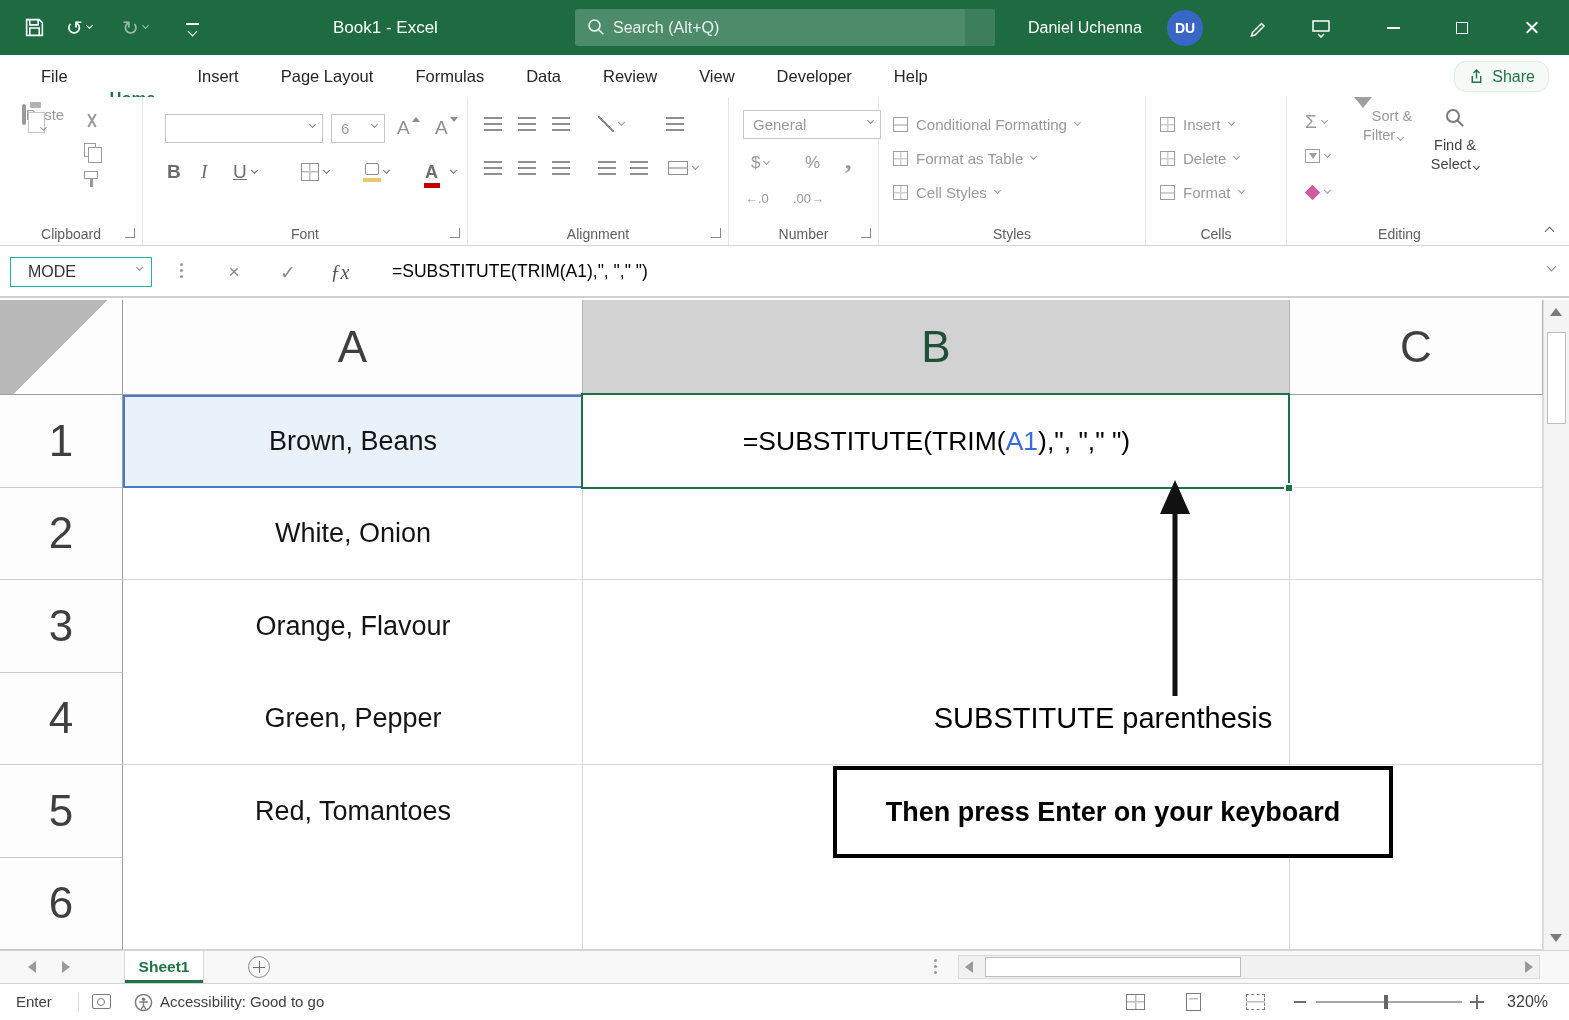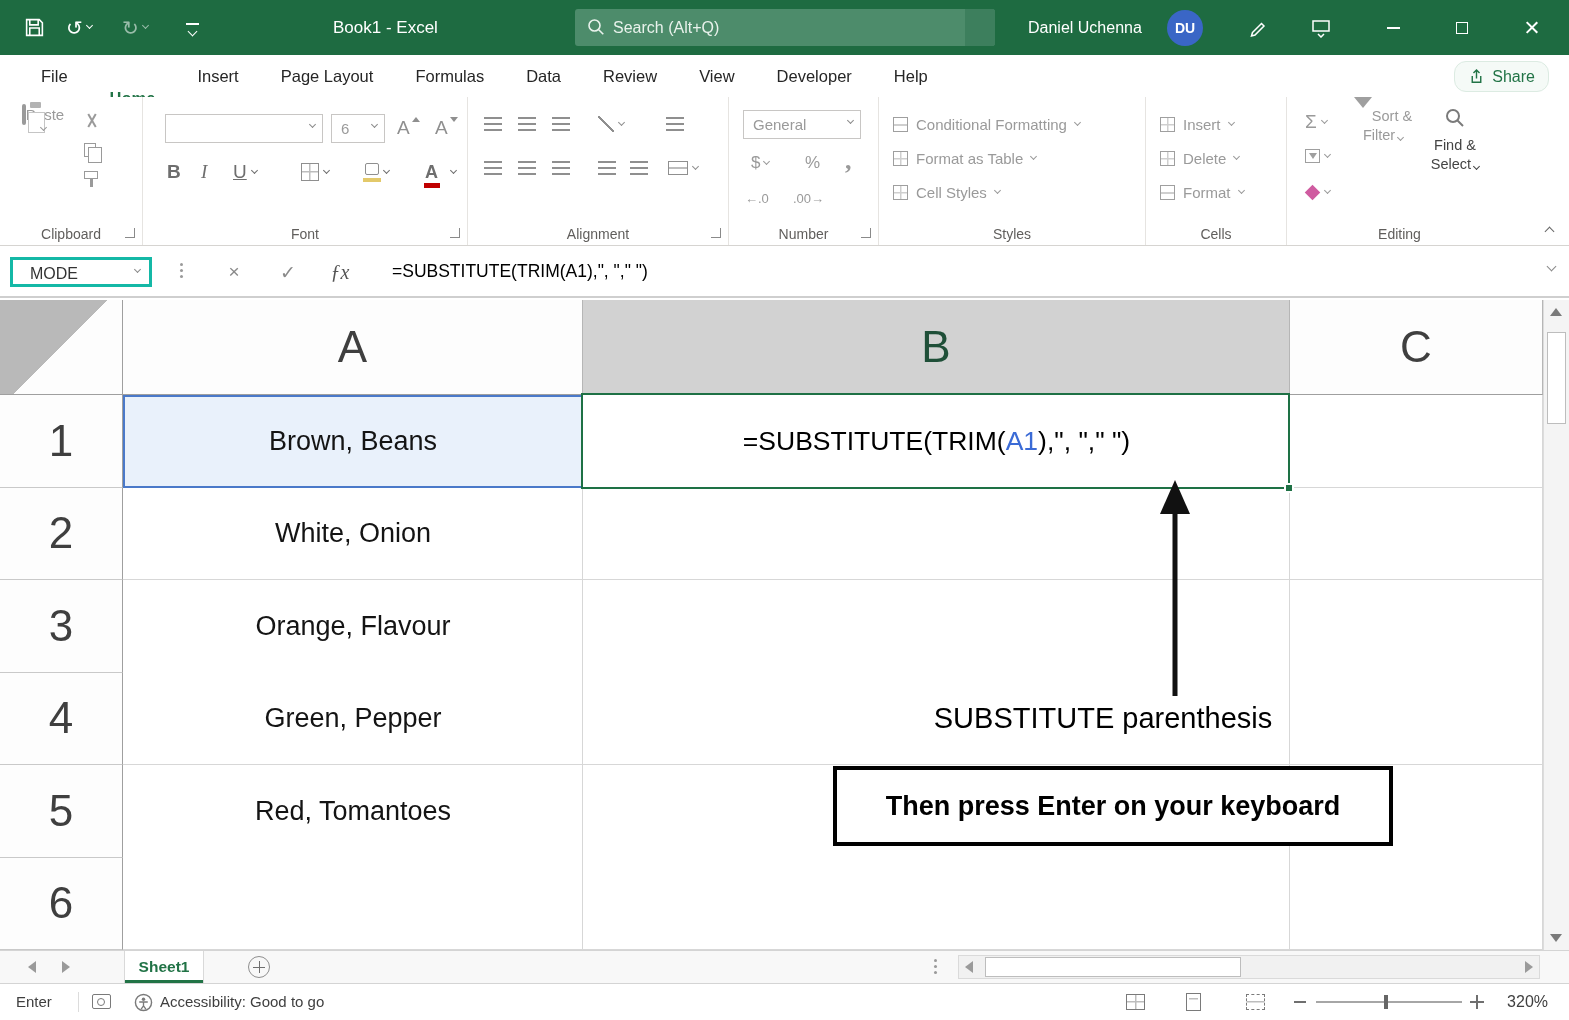--- a/index.html
+++ b/index.html
@@ -97,21 +97,21 @@
   .i-filldown::after { content:""; position:absolute; left:3px; top:3px; width:0; height:0; border-left:4px solid transparent; border-right:4px solid transparent; border-top:6px solid #9f9f9f; }
   .i-diamond { width:11px; height:11px; background:#cf5ba0; transform:rotate(45deg); margin:2px; }
   .bigbtn { position:absolute; top:10px; width:60px; text-align:center; font-size:14.5px; color:#9a9a9a; line-height:19px; }
   .bigbtn.dark { color:#444; }
   .i-funnel { margin:0 auto 6px; width:0; height:0; border-left:9px solid transparent; border-right:9px solid transparent; border-top:11px solid #9f9f9f; position:relative; }
   .bigbtn .chev { margin-left:3px; }
   .collapse { position:absolute; right:16px; bottom:10px; color:#666; }
 
   
   .formulabar { position:absolute; top:246px; left:0; width:100%; height:52px; background:#fff; border-bottom:2px solid #cfcfcf; }
-  .namebox { position:absolute; left:10px; top:11px; width:142px; height:30px; border:3px solid #14b8a6; font-size:16px; color:#333; line-height:28px; padding-left:17px; }
+  .namebox { position:absolute; left:10px; top:11px; width:142px; height:30px; border:1px solid #14b8a6; font-size:16px; color:#333; line-height:28px; padding-left:17px; }
   .namebox .chev { position:absolute; right:9px; top:11px; color:#8a8a8a; }
   .fb-dots { position:absolute; left:180px; top:17px; width:3px; height:3px; border-radius:50%; background:#9a9a9a; box-shadow:0 6px 0 #9a9a9a,0 12px 0 #9a9a9a; }
   .fb-tool { position:absolute; top:0; width:44px; height:52px; display:flex; align-items:center; justify-content:center; font-size:19px; color:#8a8a8a; }
   .fb-fx { font-style:italic; font-family:"Liberation Serif",serif; color:#555; font-size:20px; }
   .fb-formula { position:absolute; left:392px; top:0; height:52px; line-height:50px; font-size:17.5px; color:#000; white-space:pre; }
   .fb-expand { position:absolute; right:14px; top:21px; color:#8a8a8a; }
 
   
   .sheet { position:absolute; top:300px; left:0; width:1543px; height:650px; background:#fff; }
   .corner { position:absolute; left:0; top:0; width:123px; height:95px; border-right:1px solid #9f9f9f; border-bottom:1px solid #9f9f9f; background:linear-gradient(135deg,#b9b9b9 49.6%,#fdfdfd 50%); }
@@ -124,21 +124,21 @@
     background-image:repeating-linear-gradient(to bottom,transparent 0 91.5px,#d7d7d7 91.5px 92.5px); }
   .vline { position:absolute; top:0; width:1px; height:100%; background:#d7d7d7; }
   .acell { position:absolute; left:0; width:460px; height:92.5px; display:flex; align-items:center; justify-content:center; font-size:27px; color:#141414; }
   .a1 { background:#e9f1fb; border:2.5px solid #4a79c9; z-index:1; }
   .b1cell { position:absolute; left:460px; top:0; width:707px; height:92.5px; display:flex; align-items:center; justify-content:center; font-size:26.5px; color:#000; white-space:pre; z-index:1; }
   .b1cell .ref { color:#3b6bd6; }
   .b1border { position:absolute; left:458px; top:-2.5px; width:709px; height:96px; border:2.5px solid #1e7145; z-index:2; pointer-events:none; }
   .fillhandle { position:absolute; right:-6px; bottom:-6px; width:10px; height:10px; background:#1e7145; border:2px solid #fff; }
   .arrow-svg { position:absolute; left:1030px; top:85px; z-index:3; }
   .callout1 { position:absolute; left:700px; top:307px; width:560px; text-align:center; font-size:29px; font-weight:400; color:#000; z-index:3; }
-  .callout2 { position:absolute; left:710px; top:371px; width:560px; height:80px; border:4px solid #000; background:#fff; display:flex; align-items:center; justify-content:center; font-size:27px; font-weight:800; color:#000; z-index:3; }
+  .callout2 { position:absolute; left:710px; top:371px; width:560px; height:92px; border:4px solid #000; background:#fff; display:flex; align-items:center; justify-content:center; font-size:27px; font-weight:800; color:#000; z-index:3; }
 
   
   .vscroll { position:absolute; left:1543px; top:300px; width:26px; height:650px; background:#f4f4f4; border-left:1px solid #dcdcdc; }
   .tri { width:0; height:0; border-left:6px solid transparent; border-right:6px solid transparent; }
   .tri.up { border-bottom:8px solid #7a7a7a; } .tri.dn { border-top:8px solid #7a7a7a; }
   .tri.lf { border-top:6px solid transparent; border-bottom:6px solid transparent; border-right:8px solid #9a9a9a; border-left:none; }
   .tri.rt { border-top:6px solid transparent; border-bottom:6px solid transparent; border-left:8px solid #9a9a9a; border-right:none; }
   .vs-up { position:absolute; top:8px; left:6px; }
   .vs-thumb { position:absolute; left:3px; top:32px; width:19px; height:92px; background:#fff; border:1px solid #bdbdbd; }
   .vs-dn { position:absolute; bottom:8px; left:6px; }
@@ -349,21 +349,21 @@
       </div>
     <div class="al" style="left:200px;top:64px">
         <span class="i-merge"></span>
         <span class="chev s"></span>
       </div>
     <div class="rg-label">Alignment</div>
     <span class="launcher"></span>
   </div>
 
   <div class="rg" style="width:150px">
-    <div class="combo" style="left:14px;top:13px;width:118px">
+    <div class="combo" style="left:14px;top:13px;width:138px">
       <span>General</span>
       <span class="chev s"></span>
     </div>
     <div class="nbtn" style="left:22px;top:56px">
       <span>$</span>
         <span class="chev s"></span>
     </div>
     <div class="nbtn" style="left:76px;top:56px">
       <span>%</span>
     </div>

